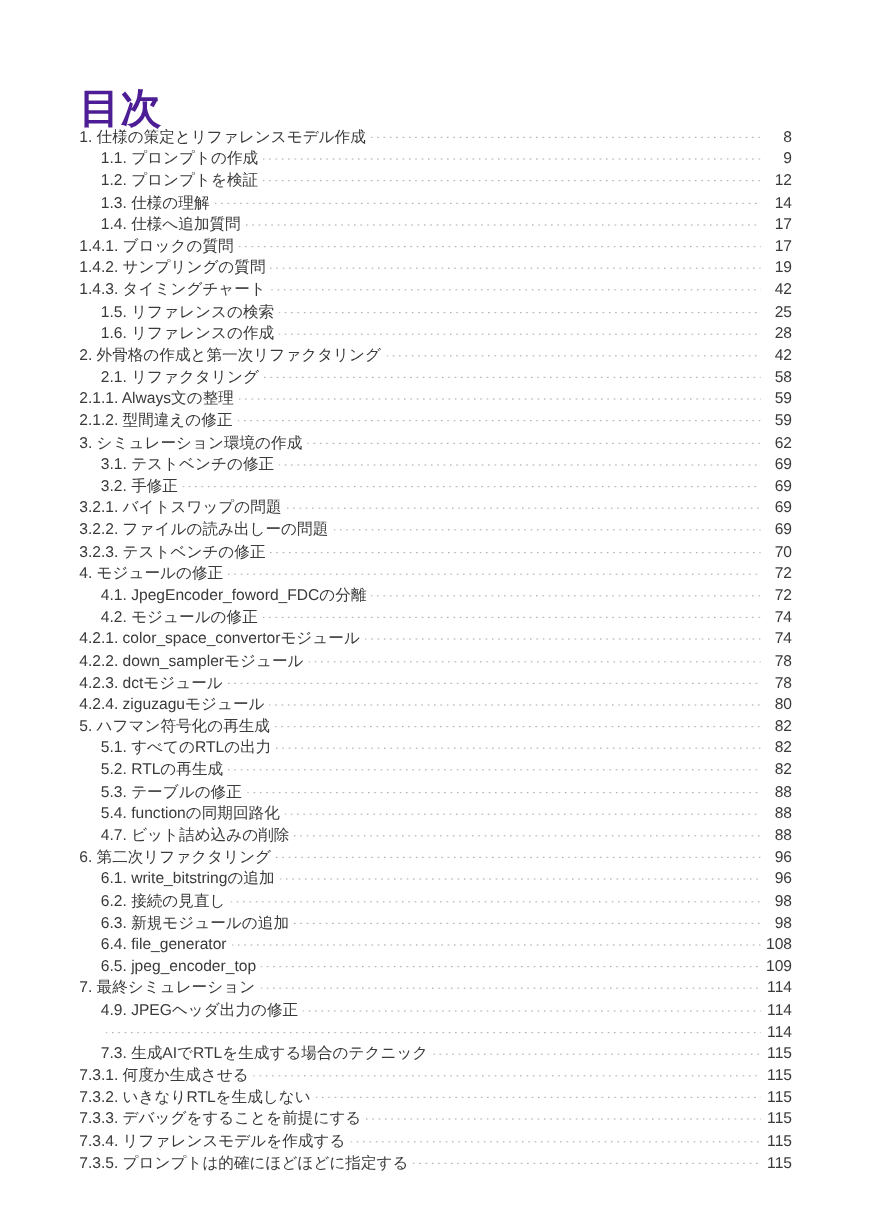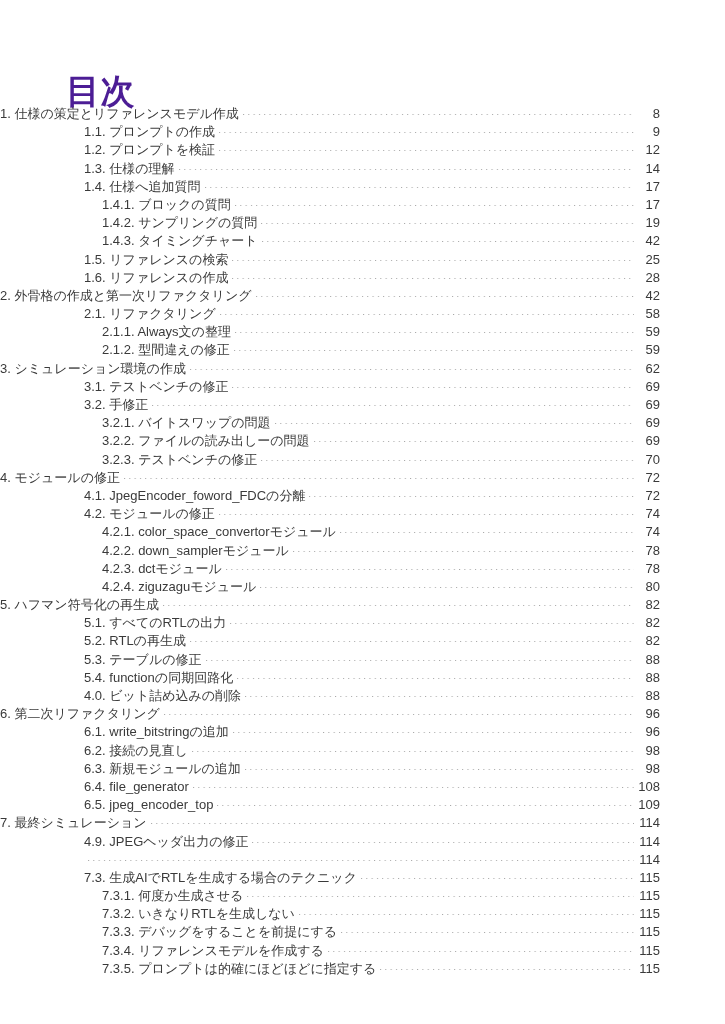--- a/index.html
+++ b/index.html
@@ -52,23 +52,23 @@
     display: flex;
     align-items: baseline;
     box-sizing: border-box;
     height: 18.2px;
     padding-right: 65px;
     font-size: 13px;
     color: #3a3a3a;
     white-space: nowrap;
   }
 
-  .toc-entry.lvl1 { }
+  .toc-entry.lvl1 { padding-left: 66px; }
   .toc-entry.lvl2 { padding-left: 84px; justify-content: center; }
-  .toc-entry.lvl3 { padding-left: 102px; }
+  .toc-entry.lvl3 { padding-left: 66px; }
 
   .entry-label {
     flex: 0 0 auto;
     color: #3a3a3a;
   }
 
   .entry-leader {
     flex: 1 1 auto;
     position: relative;
     margin: 0 4px;
@@ -257,21 +257,21 @@
         <span class="entry-label">5.3. テーブルの修正</span>
         <span class="entry-leader"></span>
         <span class="entry-page">88</span>
       </li>
       <li class="toc-entry lvl2">
         <span class="entry-label">5.4. functionの同期回路化</span>
         <span class="entry-leader"></span>
         <span class="entry-page">88</span>
       </li>
       <li class="toc-entry lvl2">
-        <span class="entry-label">4.0. ビット詰め込みの削除</span>
+        <span class="entry-label">4.7. ビット詰め込みの削除</span>
         <span class="entry-leader"></span>
         <span class="entry-page">88</span>
       </li>
       <li class="toc-entry lvl1">
         <span class="entry-label">6. 第二次リファクタリング</span>
         <span class="entry-leader"></span>
         <span class="entry-page">96</span>
       </li>
       <li class="toc-entry lvl2">
         <span class="entry-label">6.1. write_bitstringの追加</span>

